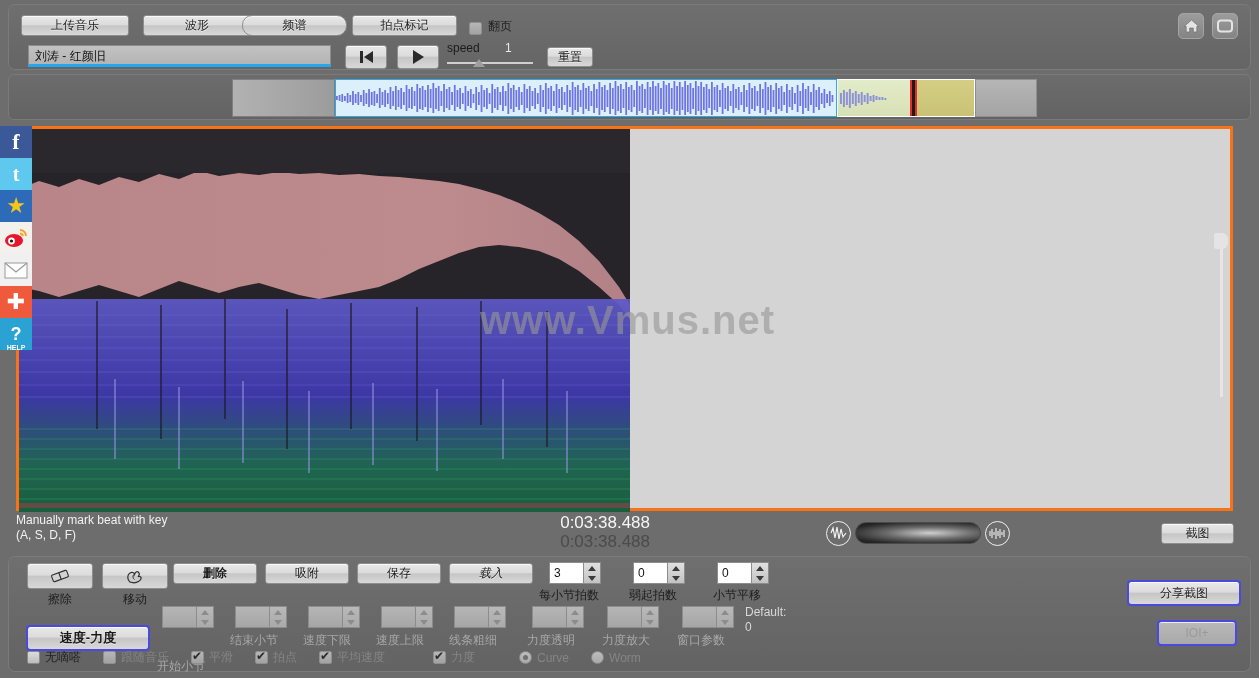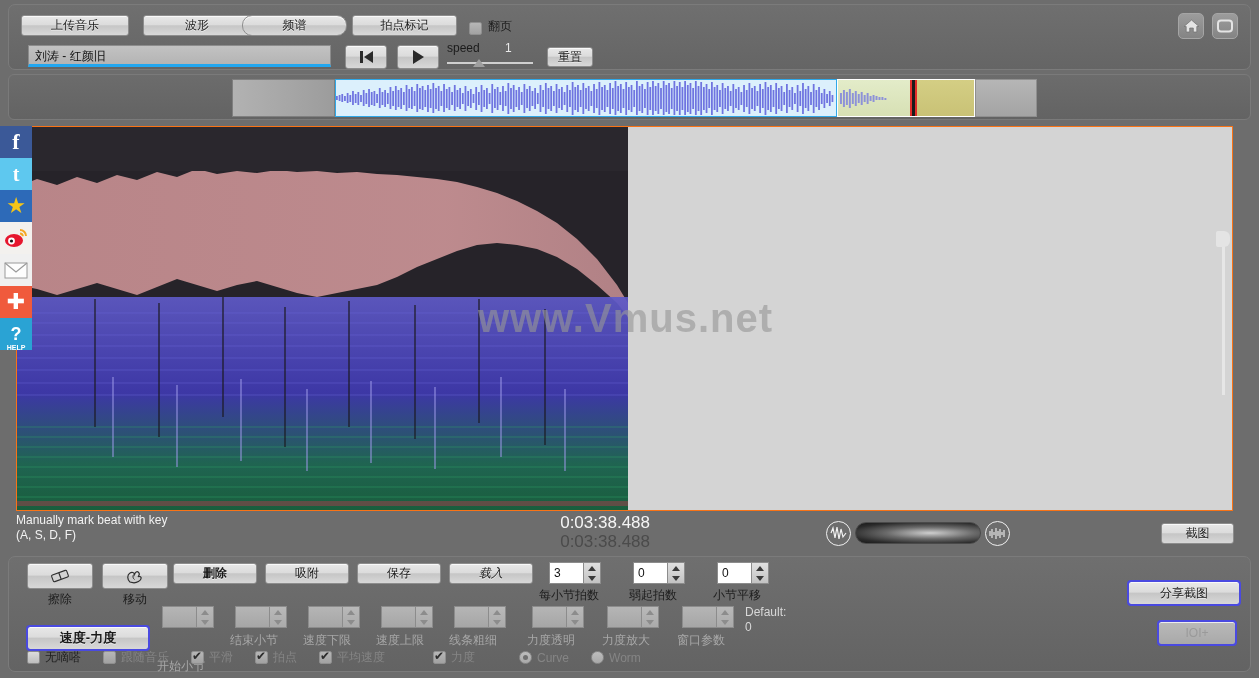--- a/index.html
+++ b/index.html
@@ -92,21 +92,21 @@
   .ov-pre { width:103px; background: linear-gradient(to right,#b2b2b2,#9c9c9c); border:1px solid #7f7f7f; }
   .ov-sel { flex:1; background:#dcf0fc; border:1px solid #2fa8e8; position:relative; overflow:hidden; }
   .ov-tail { width:80px; background: linear-gradient(to bottom,#e3ecc9,#d7e0b4); border:1px solid #fff; border-right:none; position:relative; overflow:hidden;}
   .ov-mark { width:58px; background: linear-gradient(to bottom,#d4ce84,#c9c276); border:1px solid #fff; border-left:none;}
   .ov-post { width:62px; background: linear-gradient(to bottom,#b6b6b6,#a4a4a4); border:1px solid #8f8f8f;}
   .ov-playhead { position:absolute; left:0px; top:-2px; width:3px; height:42px; background:#1b1b1b; box-shadow:0 0 0 2px rgba(225,25,25,.9); }
 
   
   .canvas {
     position:absolute; left:16px; top:126px; width:1217px; height:385px;
-    background:#d4d4d4; border:1px solid #f97316;
+    background:#d4d4d4; border:3px solid #f97316;
   }
   .spectro { position:absolute; left:0; top:0; width:611px; height:383px; background:#262329; overflow:hidden; }
   .watermark {
     position:absolute; left:0; top:0; width:1217px; height:383px;
     display:flex; align-items:center; justify-content:center;
     font-size:40px; font-weight:bold; color:rgba(150,150,150,.62);
     letter-spacing:1px; pointer-events:none;
   }
   .vslider { position:absolute; right:2px; top:108px; width:14px; height:36px; }
   .vslider-track { position:absolute; right:5px; top:0px; width:3px; height:160px; background:#e6e6e6; }

